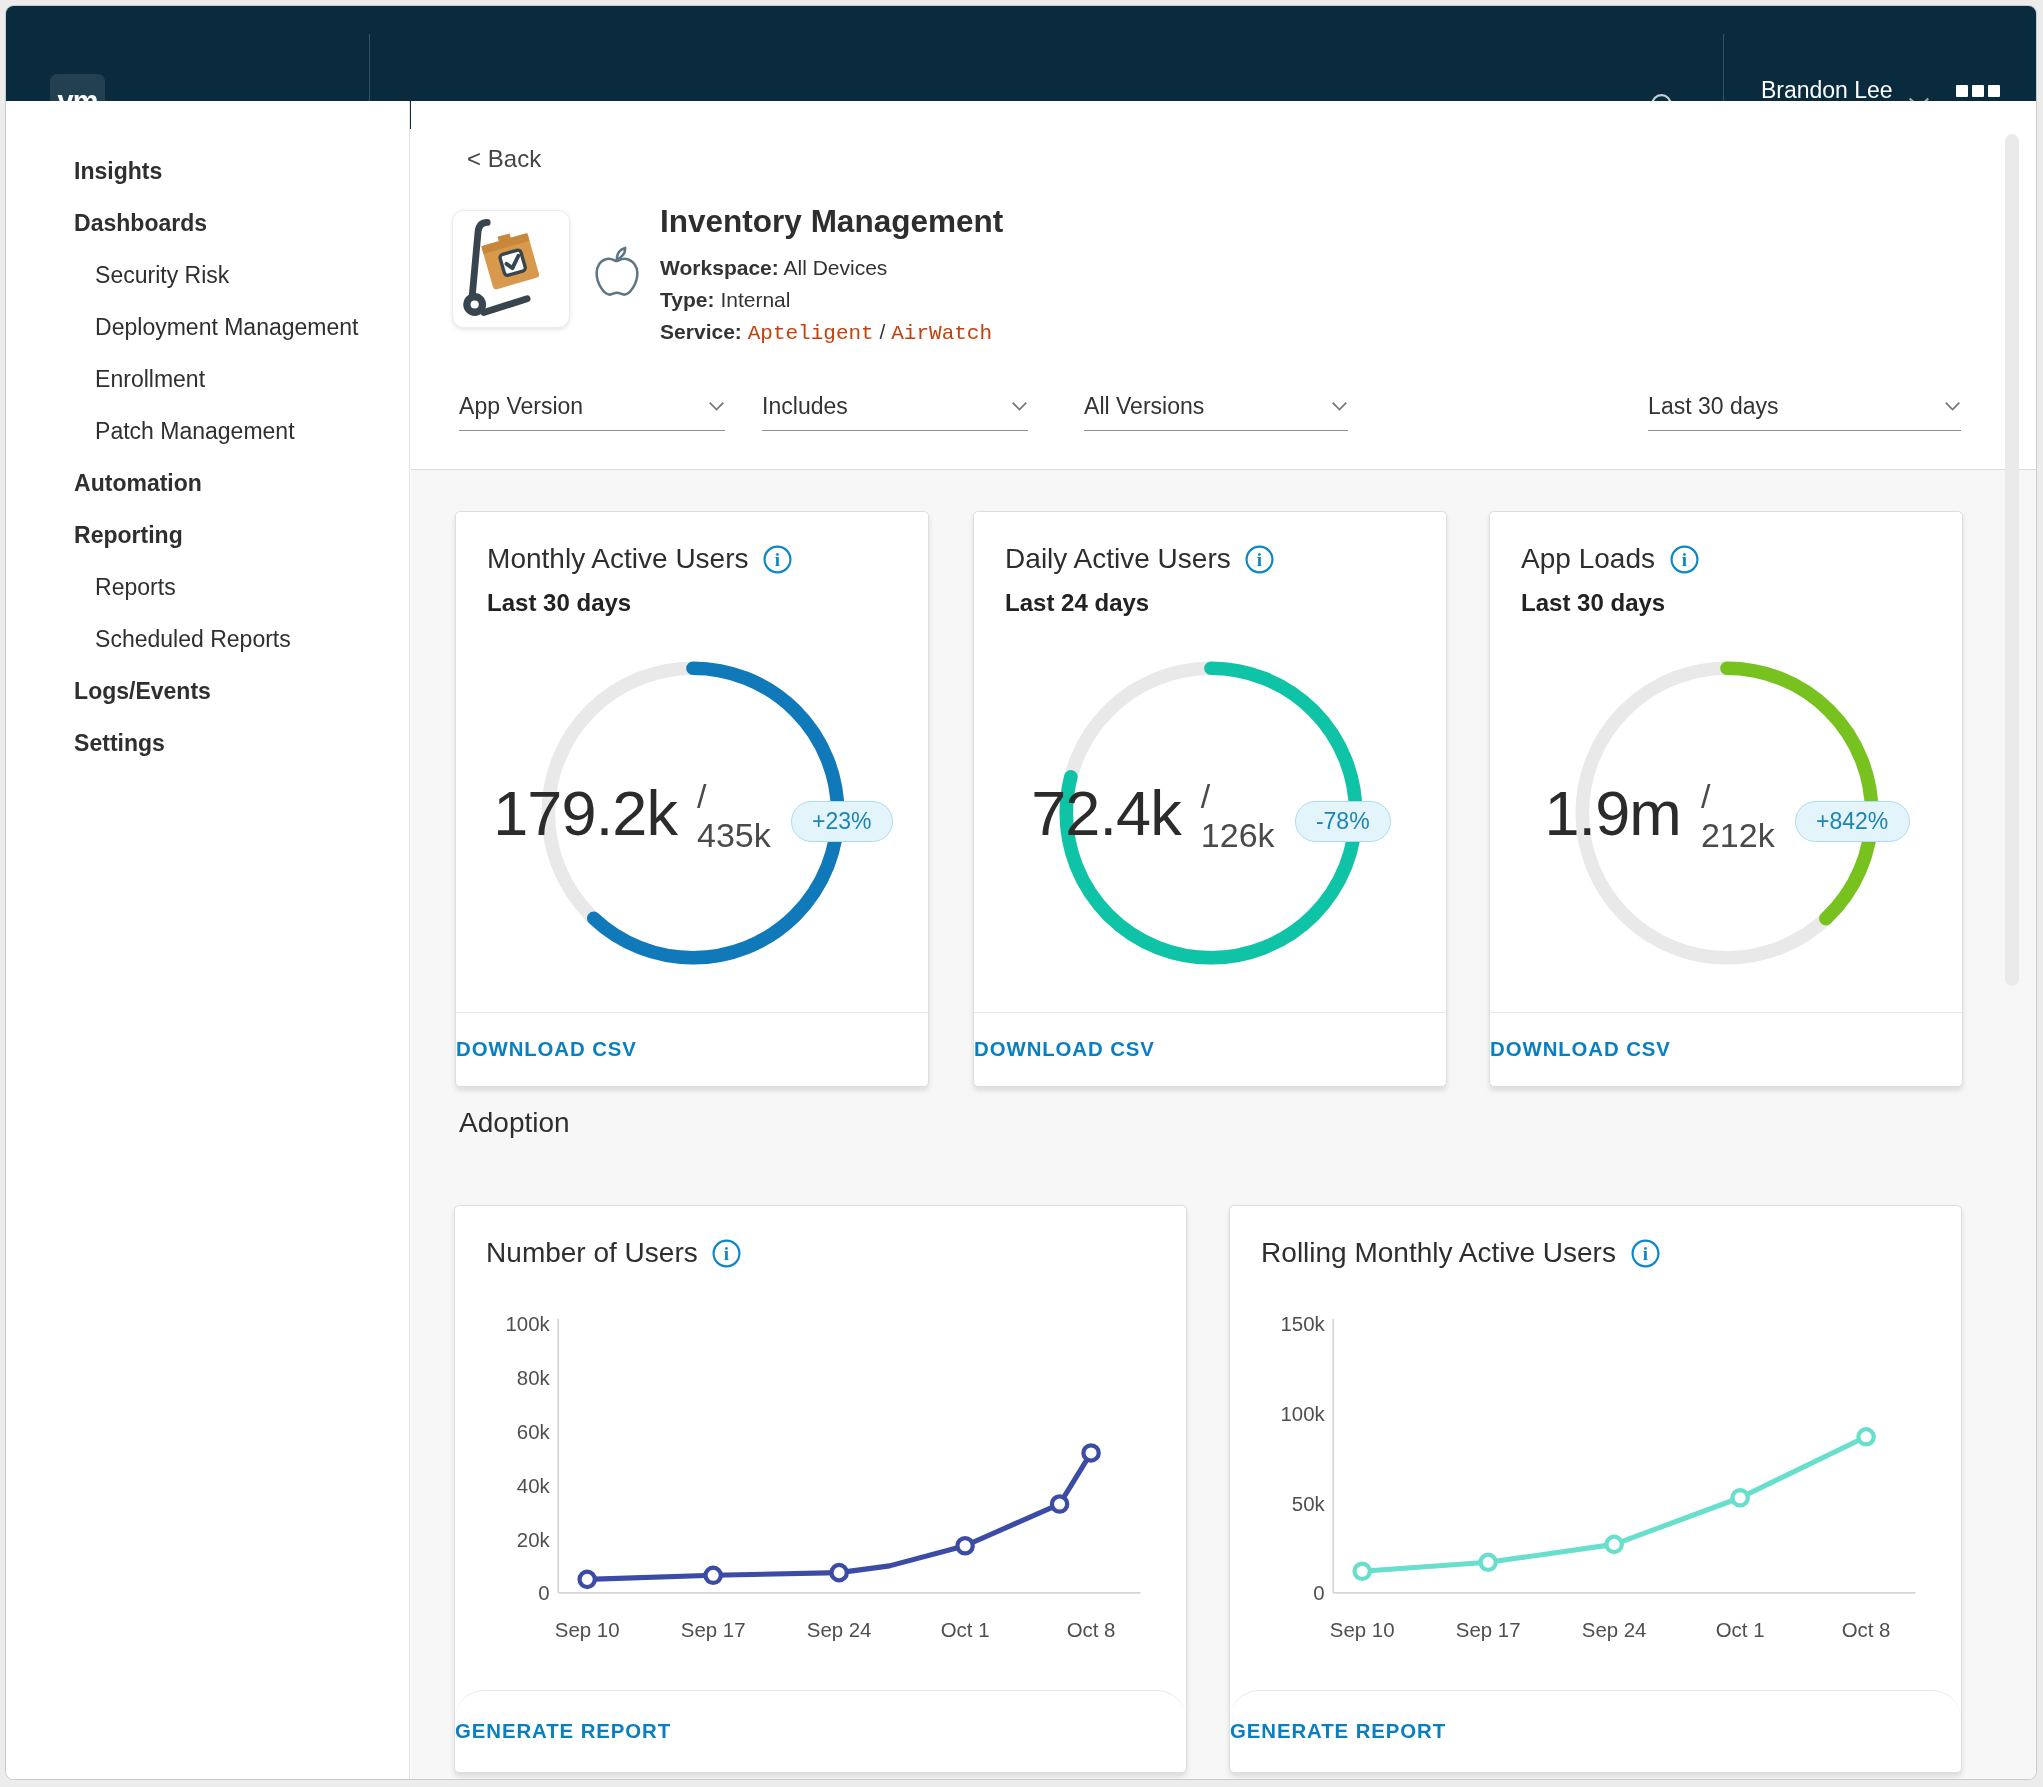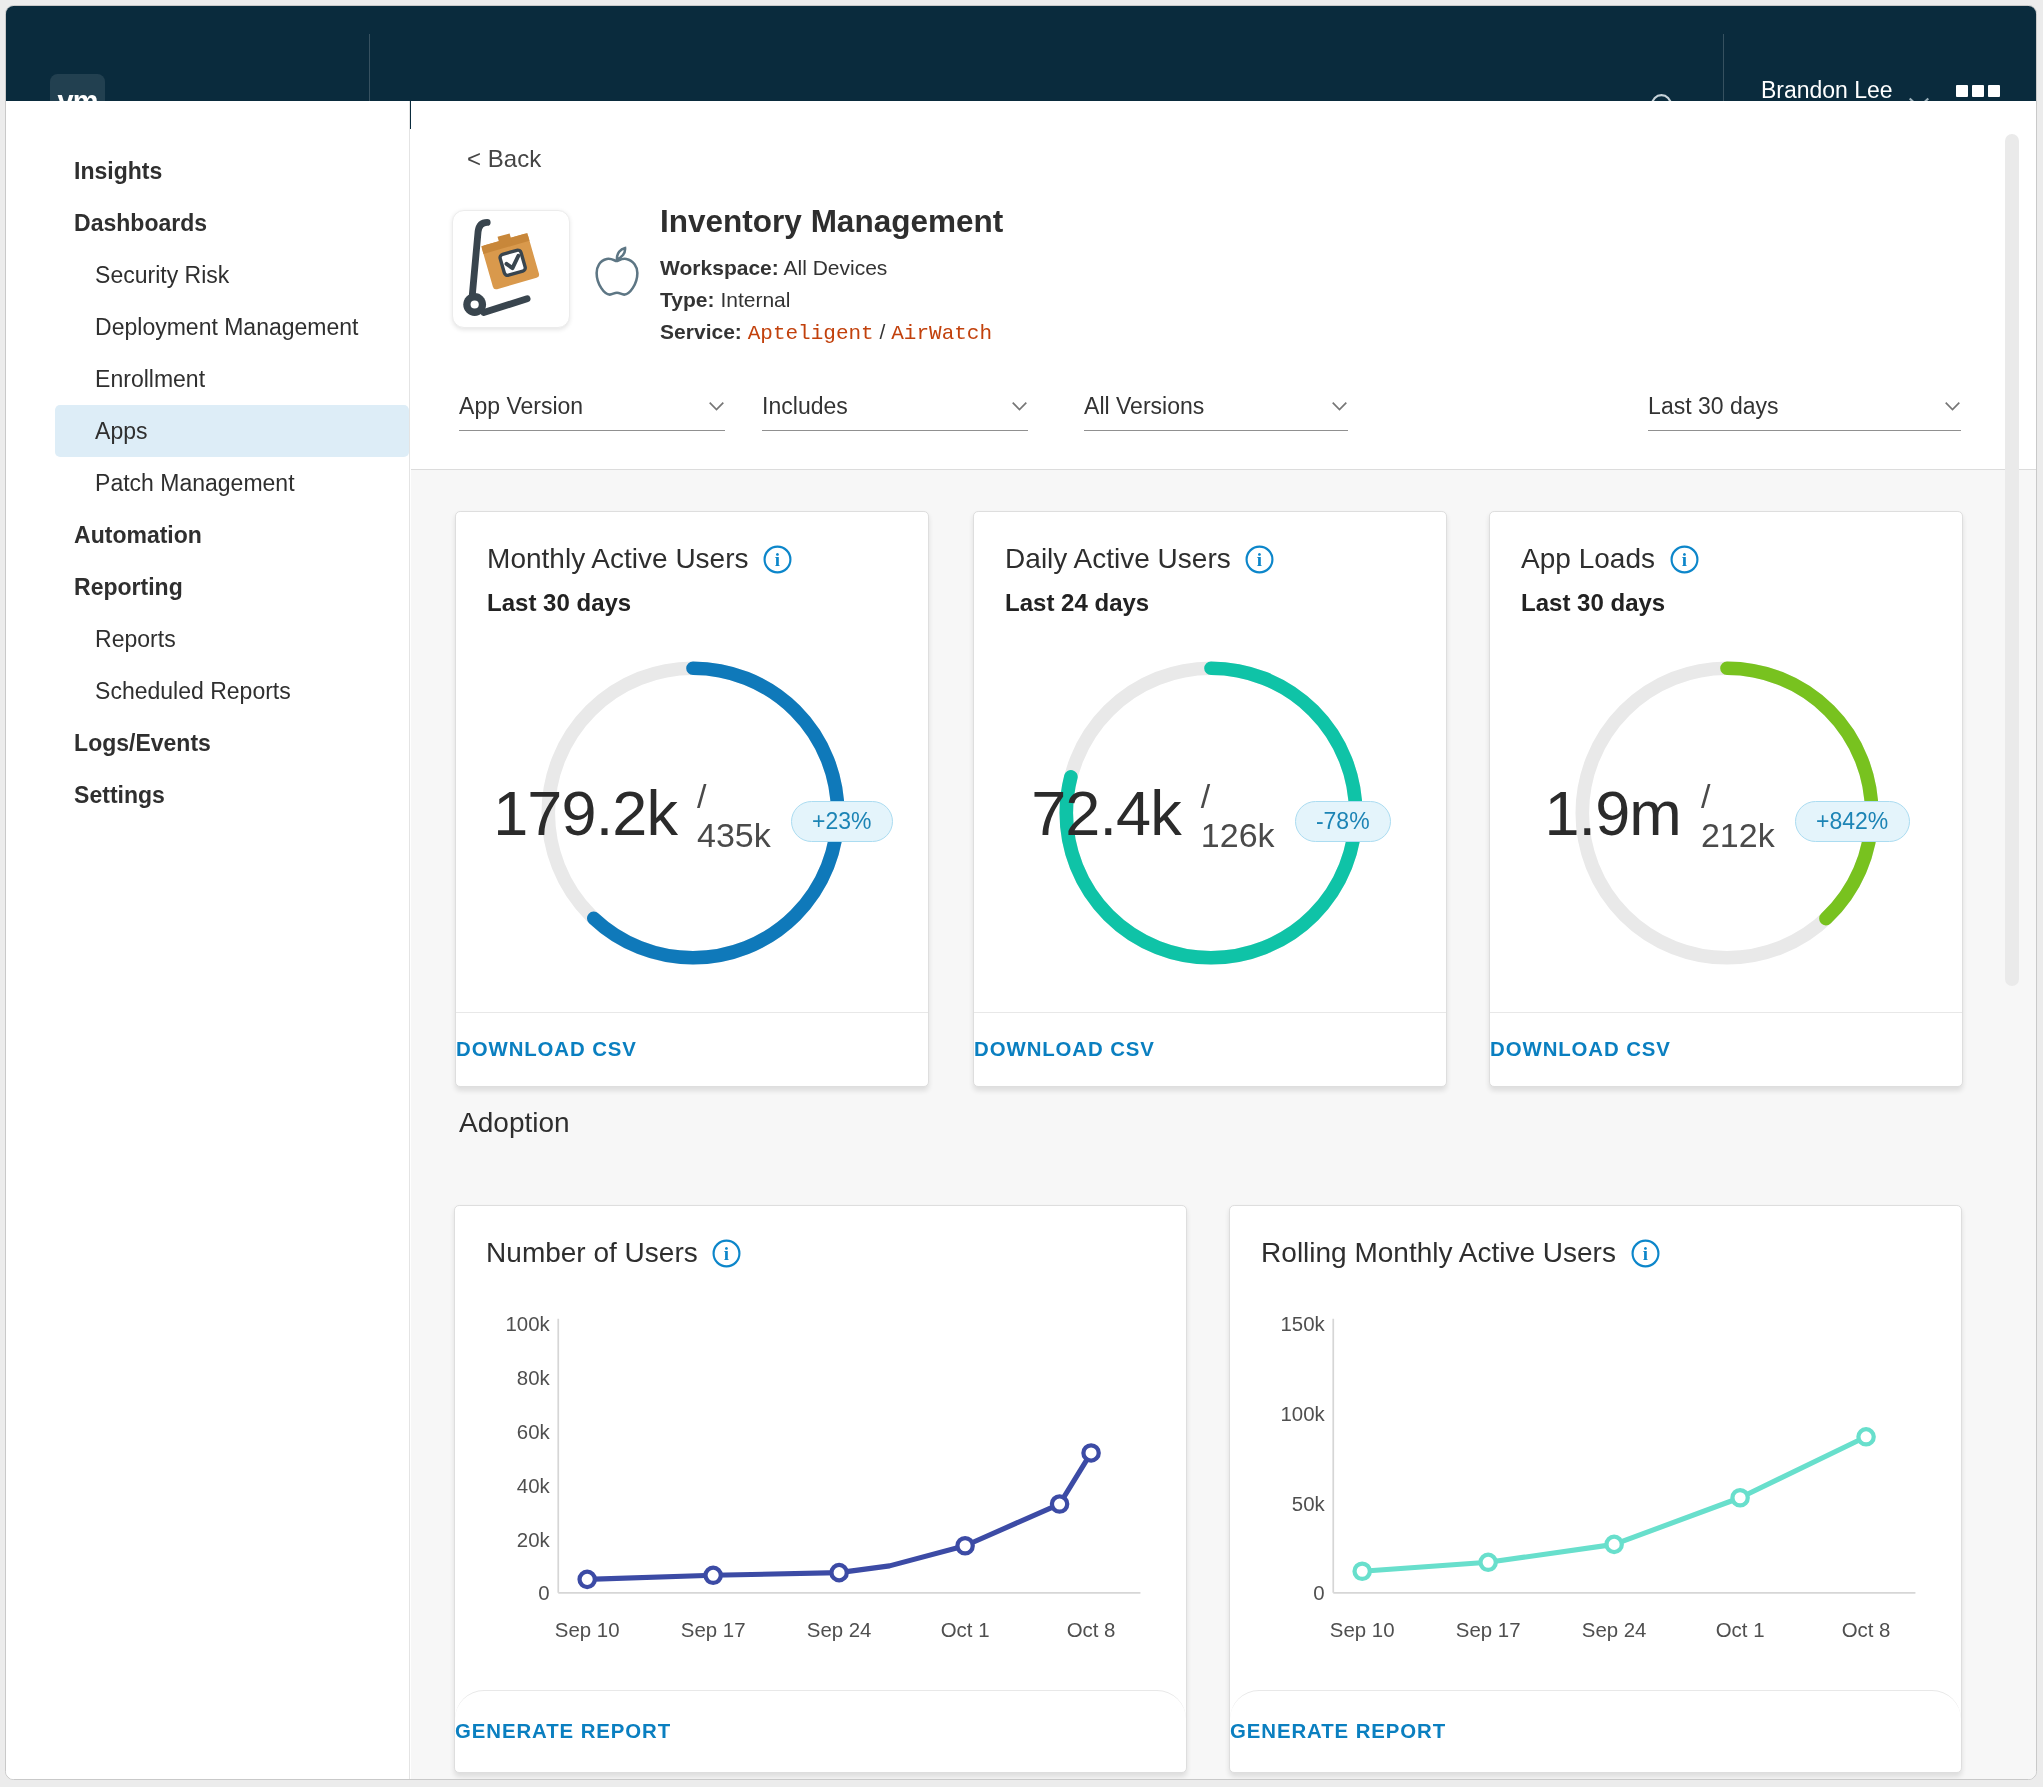--- a/index.html
+++ b/index.html
@@ -114,21 +114,20 @@
         <i></i>
     </div>
   </div>
 
   <nav class="sidebar">
     <div class="nav-item top">Insights</div>
     <div class="nav-item top">Dashboards</div>
     <div class="nav-item sub">Security Risk</div>
     <div class="nav-item sub">Deployment Management</div>
     <div class="nav-item sub">Enrollment</div>
-    <div class="nav-item sub active">Apps</div>
     <div class="nav-item sub">Patch Management</div>
     <div class="nav-item top">Automation</div>
     <div class="nav-item top">Reporting</div>
     <div class="nav-item sub">Reports</div>
     <div class="nav-item sub">Scheduled Reports</div>
     <div class="nav-item top">Logs/Events</div>
     <div class="nav-item top">Settings</div>
   </nav>
 
   <div class="main">

